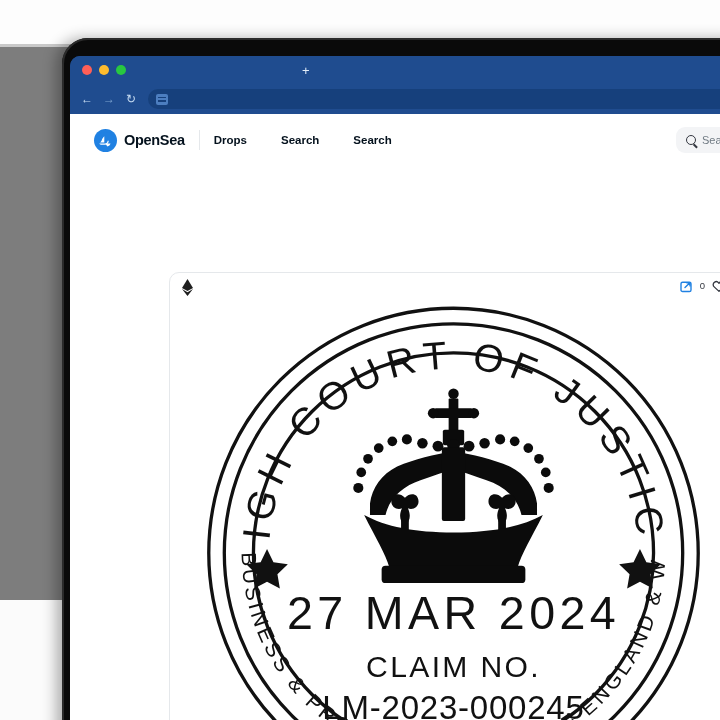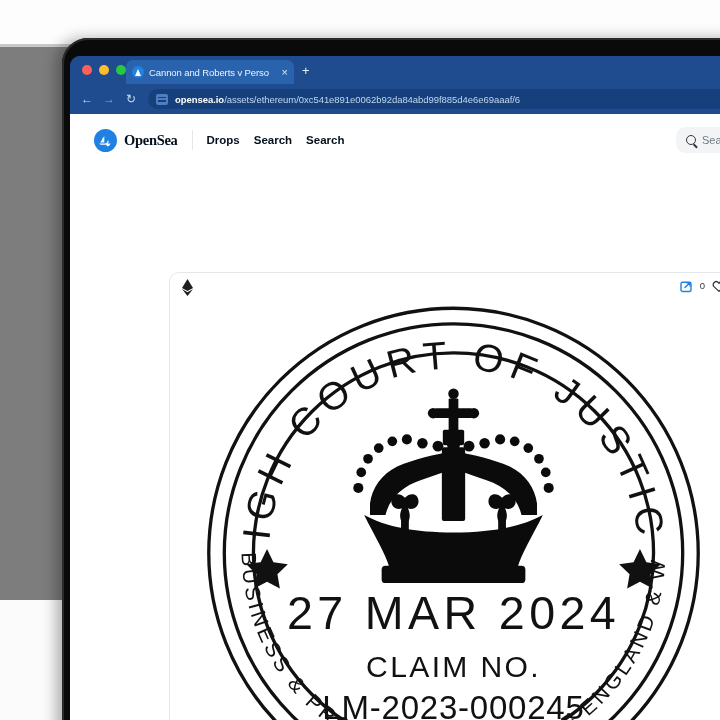--- a/index.html
+++ b/index.html
@@ -188,35 +188,34 @@
   
   .os-header {
     position: absolute; left: 0; top: 0;
     width: 700px; height: 52px;
     background: #ffffff;
     display: flex; align-items: center;
   }
   .os-logo-wrap {
     display: flex; align-items: center; gap: 7px;
     margin-left: 24px;
-    font-family: Liberation Serif, serif;
   }
   .os-logo {
     width: 23px; height: 23px; border-radius: 50%;
     background: #2081e2; position: relative; flex: 0 0 auto;
   }
   .os-logo svg { position: absolute; left: 3px; top: 3px; }
   .os-brand {
     font-size: 14.5px; font-weight: 700; color: #04111d;
     letter-spacing: -0.3px;
   }
   .os-divider {
     width: 1px; height: 20px; background: #e5e8eb; margin: 0 14px;
   }
-  .os-nav { display: flex; align-items: flex-end; gap: 14px; }
+  .os-nav { display: flex; align-items: flex-end; gap: 34px; }
   .os-nav-item {
     font-size: 11.5px; font-weight: 600; color: #04111d;
   }
   .os-search {
     position: absolute; right: 8px; top: 13px;
     width: 86px; height: 26px;
     background: #f3f4f6;
     border-radius: 9px;
     display: flex; align-items: center; gap: 6px;
     padding-left: 10px;
@@ -286,35 +285,29 @@
   <div class="webcam-dot"></div>
 
   <div class="browser">
 
     <div class="tabstrip">
       <div class="traffic-lights">
         <span class="tl red"></span>
         <span class="tl yellow"></span>
         <span class="tl green"></span>
       </div>
-      <div class="tab">
-        <span class="tab-favicon"></span>
-        <span class="tab-title">Cannon and Roberts v Perso</span>
-        <span class="tab-close">×</span>
-      </div>
       <div class="new-tab">+</div>
     </div>
 
     <div class="addrbar">
       <span class="nav-btn back">←</span>
       <span class="nav-btn fwd">→</span>
       <span class="nav-btn">↻</span>
       <div class="omnibox">
         <span class="omni-icon"></span>
-        <span class="omni-url"><b>opensea.io</b><span>/assets/ethereum/0xc541e891e0062b92da84abd99f885d4e6e69aaaf/6</span></span>
       </div>
     </div>
 
     <div class="viewport">
 
       <div class="os-header">
         <div class="os-logo-wrap">
           <span class="os-logo">
             <svg width="17" height="17" viewBox="0 0 17 17">
               <circle cx="8.5" cy="8.5" r="8.5" fill="#2081e2"></circle>

